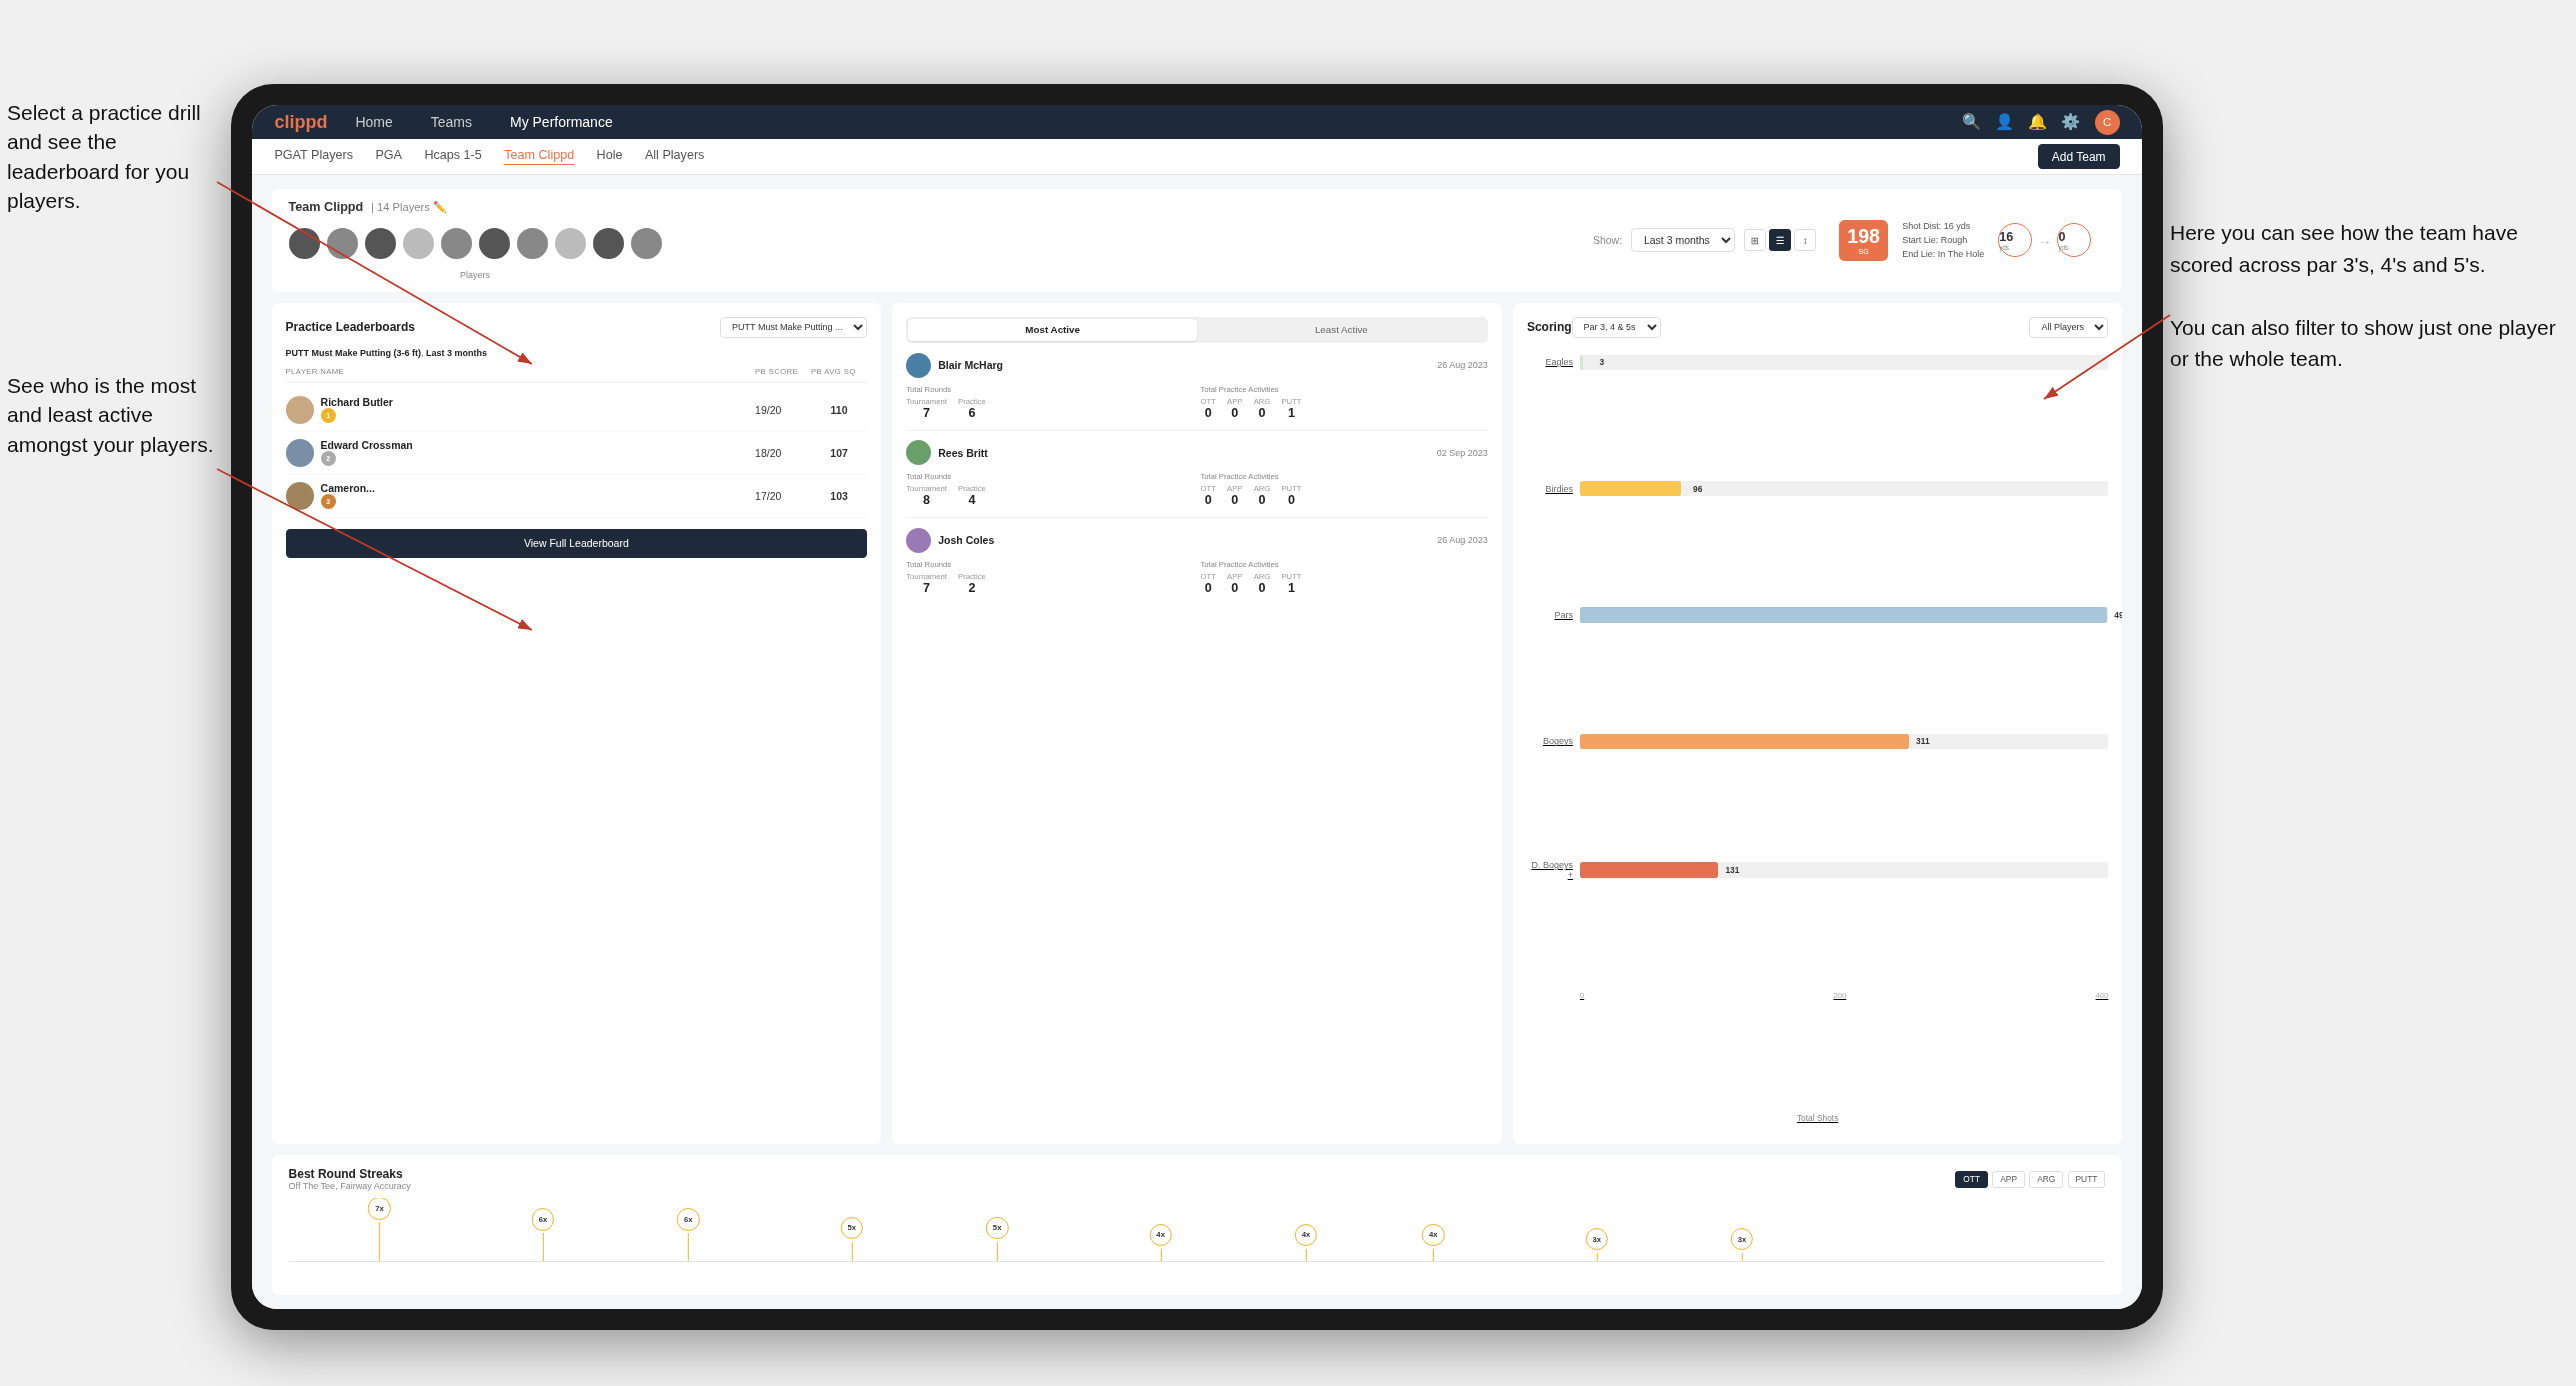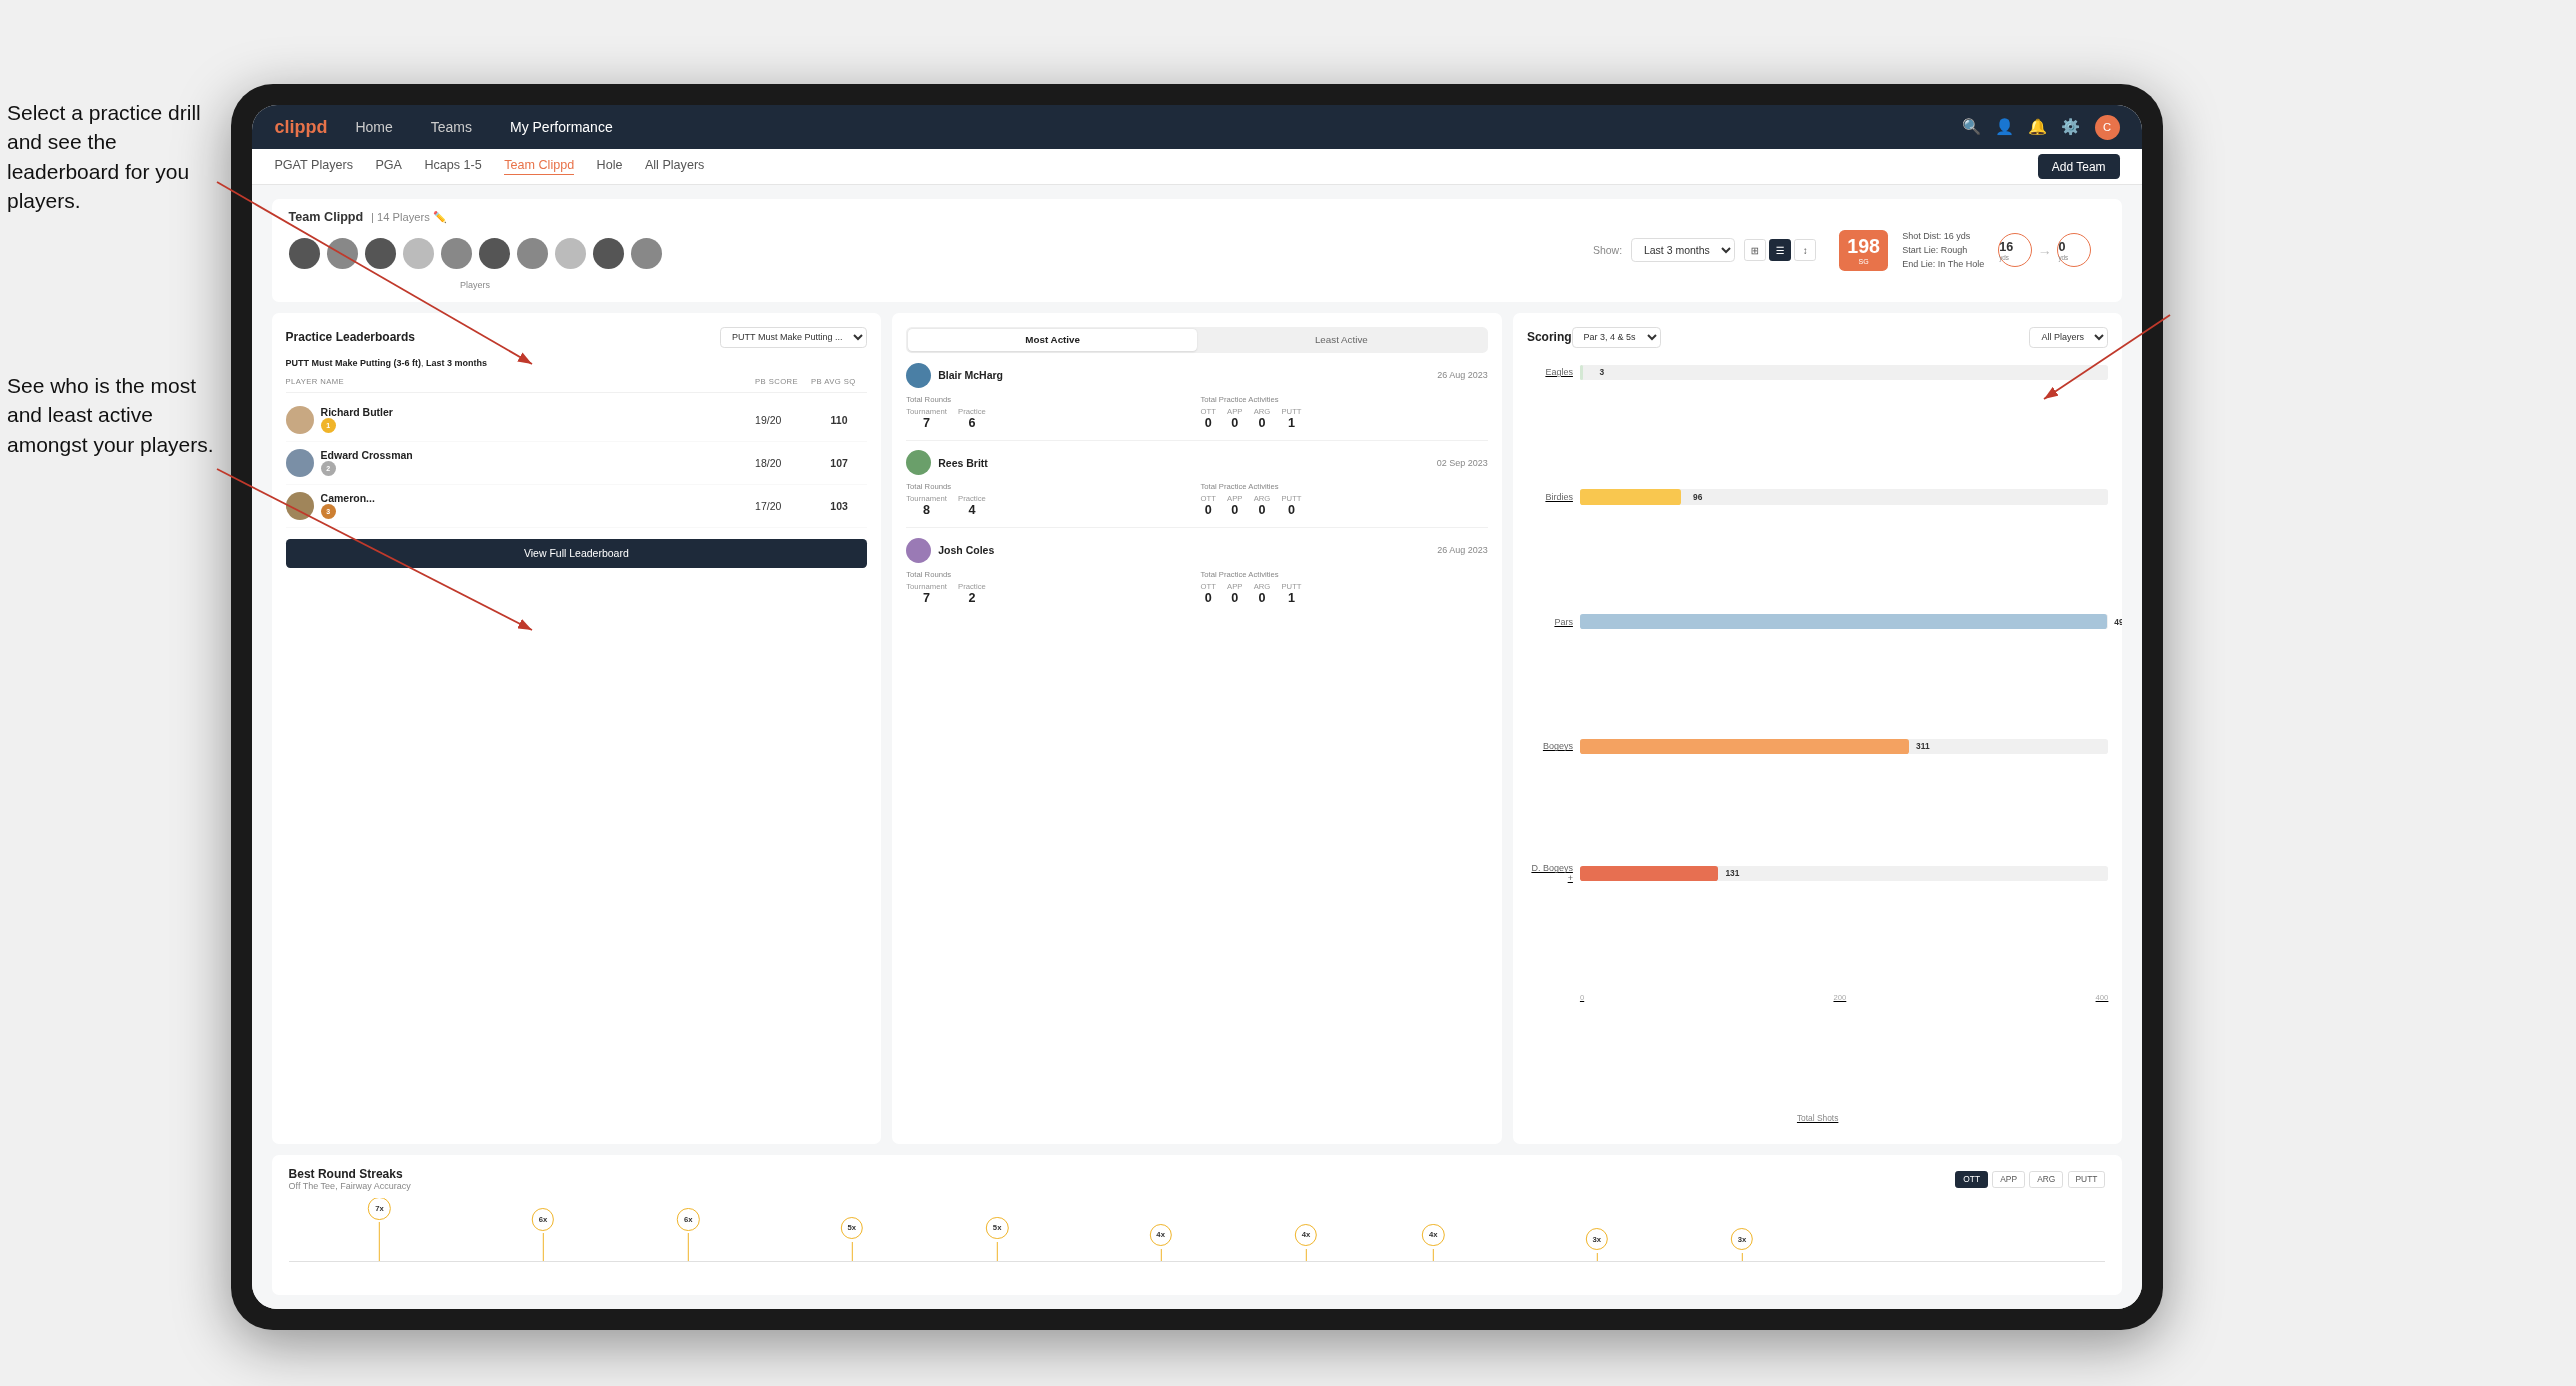--- a/index.html
+++ b/index.html
@@ -43,21 +43,21 @@
       display: flex;
       flex-direction: column;
     }
 
     
     .top-nav {
       background: #1e2a3a;
       display: flex;
       align-items: center;
       padding: 0 22.4px;
-      height: 44px;
+      height: 34px;
       flex-shrink: 0;
     }
     .nav-logo {
       color: #e8734a;
       font-size: 18px;
       font-weight: 700;
       margin-right: 28px;
     }
     .nav-items {
       display: flex;
@@ -988,20 +988,25 @@
 <div class="annotations-layer">
 
   <div class="annotation" style="left: 7px; top: 98px; font-size: 21px; max-width: 224px;">
     <span>Select a practice drill and see the leaderboard for you players.</span>
   </div>
 
   <div class="annotation" style="left: 7px; top: 371px; font-size: 21px; max-width: 217px;">
     <span>See who is the most and least active amongst your players.</span>
   </div>
 
+  <div class="annotation" style="left: 2170px; top: 217px; font-size: 21px; max-width: 392px; line-height: 1.5;">
+    <span>Here you can see how the team have scored across par 3's, 4's and 5's.</span>
+    <br><br>
+    <span>You can also filter to show just one player or the whole team.</span>
+  </div>
 
   <svg style="position:absolute; top:0; left:0; width:100%; height:100%; pointer-events:none;" viewBox="0 0 3680 1980" width="2576" height="1386">
 
     <line x1="310" y1="260" x2="760" y2="520" stroke="#c0392b" stroke-width="2.5" marker-end="url(#arrowhead)"></line>
 
     <line x1="310" y1="670" x2="760" y2="900" stroke="#c0392b" stroke-width="2.5" marker-end="url(#arrowhead)"></line>
 
     <line x1="3100" y1="450" x2="2920" y2="570" stroke="#c0392b" stroke-width="2.5" marker-end="url(#arrowhead)"></line>
     <defs>
       <marker id="arrowhead" markerWidth="8" markerHeight="6" refX="8" refY="3" orient="auto">

